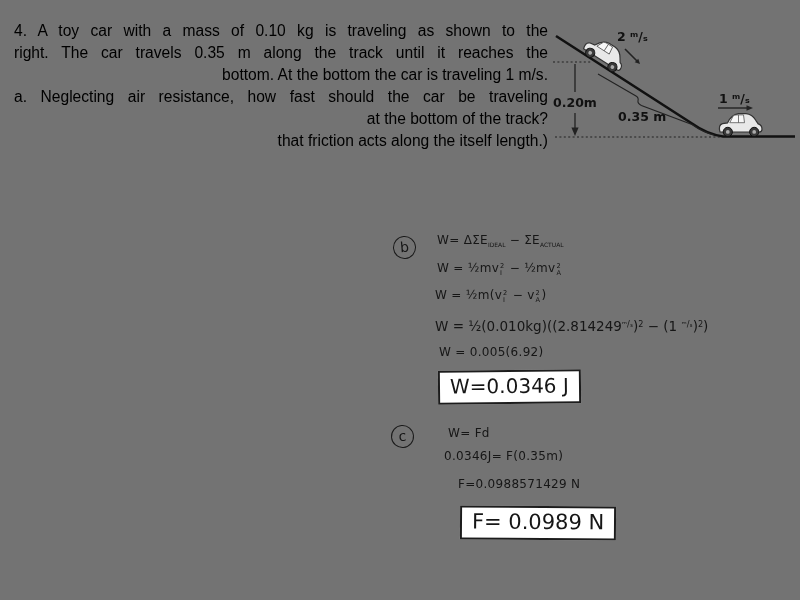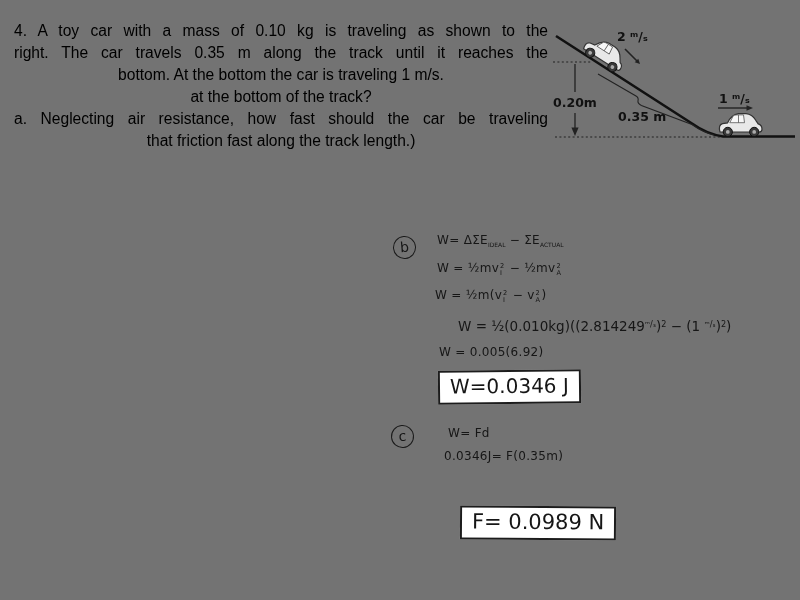--- a/index.html
+++ b/index.html
@@ -5,21 +5,21 @@
   html,body{margin:0;padding:0;}
   body{width:800px;height:600px;background:#ffffff;position:relative;overflow:hidden;
        font-family:"Liberation Sans",sans-serif;color:#000;}
   .page{position:absolute;inset:0;background:#737373;}
 
   
   .problem{position:absolute;left:14px;top:20px;width:534px;font-size:15.6px;
            line-height:22px;color:#000;}
   .pline{white-space:normal;}
   .jl{text-align:justify;text-align-last:justify;}
-  .el{text-align:center;}
+  .el{text-align:right;}
 
   
   svg.diagram{position:absolute;left:545px;top:14px;}
   svg.diagram text{font-family:"DejaVu Sans",sans-serif;font-weight:700;font-size:12.5px;fill:#111;}
 
   
   .hw{font-family:"DejaVu Sans",sans-serif;color:#161616;}
   .wsec{position:absolute;}
   .circ{position:absolute;width:21px;height:21px;border:1.7px solid #1a1a1a;border-radius:50%;
         text-align:center;line-height:21px;font-size:14px;transform:rotate(-5deg);}
@@ -31,43 +31,43 @@
   sup{font-size:0.6em;vertical-align:0.55em;letter-spacing:0;}
   .ss{display:inline-block;vertical-align:-0.45em;font-size:0.55em;line-height:1.05;margin:0 1px;}
   .ss i{display:block;font-style:normal;text-align:left;}
   .un{font-size:0.62em;vertical-align:0.45em;letter-spacing:0;}
 
   
   .wb-circ{left:0;top:6px;}
   .wb0{left:44px;top:3px;}
   .wb1{left:44px;top:31px;}
   .wb2{left:42px;top:58px;}
-  .wb3{left:42px;top:88px;margin-left:23px;}
+  .wb3{left:42px;top:88px;}
   .wb4{left:46px;top:115px;}
   .wb-box{left:45px;top:140px;transform:rotate(-0.6deg);}
 
   
   .wc-circ{left:3px;top:3px;}
   .wc0{left:60px;top:4px;}
   .wc1{left:56px;top:27px;text-align:right;}
   .wc2{left:70px;top:55px;}
   .wc-box{left:72px;top:84px;font-size:21px;transform:rotate(0.4deg);}
 </style>
 </head>
 <body>
 
 <div class="page">
 
   <div class="problem">
     <div class="pline jl">4. A toy car with a mass of 0.10 kg is traveling as shown to the</div>
     <div class="pline jl">right. The car travels 0.35 m along the track until it reaches the</div>
     <div class="pline el">bottom. At the bottom the car is traveling 1 m/s.</div>
+    <div class="pline jl">a. Neglecting air resistance, how fast should the car be traveling</div>
     <div class="pline el">at the bottom of the track?</div>
-    <div class="pline jl">a. Neglecting air resistance, how fast should the car be traveling</div>
-    <div class="pline el">that friction fast along the track length.)</div>
+    <div class="pline el">that friction acts along the itself length.)</div>
   </div>
 
   <svg class="diagram" width="255" height="145" viewBox="0 0 255 145">
     <defs>
       <g id="car">
         <path d="M-1,-4.5 Q-3,-11.5 1.5,-12.8 L6.5,-13.6 Q10.5,-21.8 17.5,-22.8 L25,-22.8
                  Q31,-22.3 34.8,-16.2 L37.2,-12.6 Q41,-11.6 41,-7.2 Q41,-4.5 38.2,-4.5 Z" fill="#e8e8e8" stroke="#333" stroke-width="1.2"></path>
         <path d="M8.8,-13.8 L12.2,-20.6 Q13.2,-21.6 16,-21.6 L22.5,-21.6 L23.5,-13.8 Z" fill="#f7f7f7" stroke="#555" stroke-width="0.8"></path>
         <path d="M17.5,-21.6 L17.5,-13.8" stroke="#555" stroke-width="0.8"></path>
         <circle cx="6.8" cy="-4.6" r="4.6" fill="#3a3a3a" stroke="#111" stroke-width="1"></circle>
@@ -108,16 +108,17 @@
     <div class="wline wb2">W = ½m(v<span class="ss"><i>2</i><i>I</i></span> − v<span class="ss"><i>2</i><i>A</i></span>)</div>
     <div class="wline wb3 small-line">W = ½(0.010kg)((2.814249<span class="un">ᵐ/ₛ</span>)<sup>2</sup> − (1 <span class="un">ᵐ/ₛ</span>)<sup>2</sup>)</div>
     <div class="wline wb4">W = 0.005(6.92)</div>
     <div class="ansbox wb-box">W=0.0346 J</div>
   </div>
 
   <div class="wsec hw" style="left:388px;top:422px;width:300px;height:130px;">
     <div class="circ wc-circ">c</div>
     <div class="wline wc0">W= Fd</div>
     <div class="wline wc1">0.0346J= F(0.35m)</div>
+    <div class="wline wc2">F=0.0988571429 N</div>
     <div class="ansbox wc-box">F= 0.0989 N</div>
   </div>
 
 </div>
 
 </body></html>

